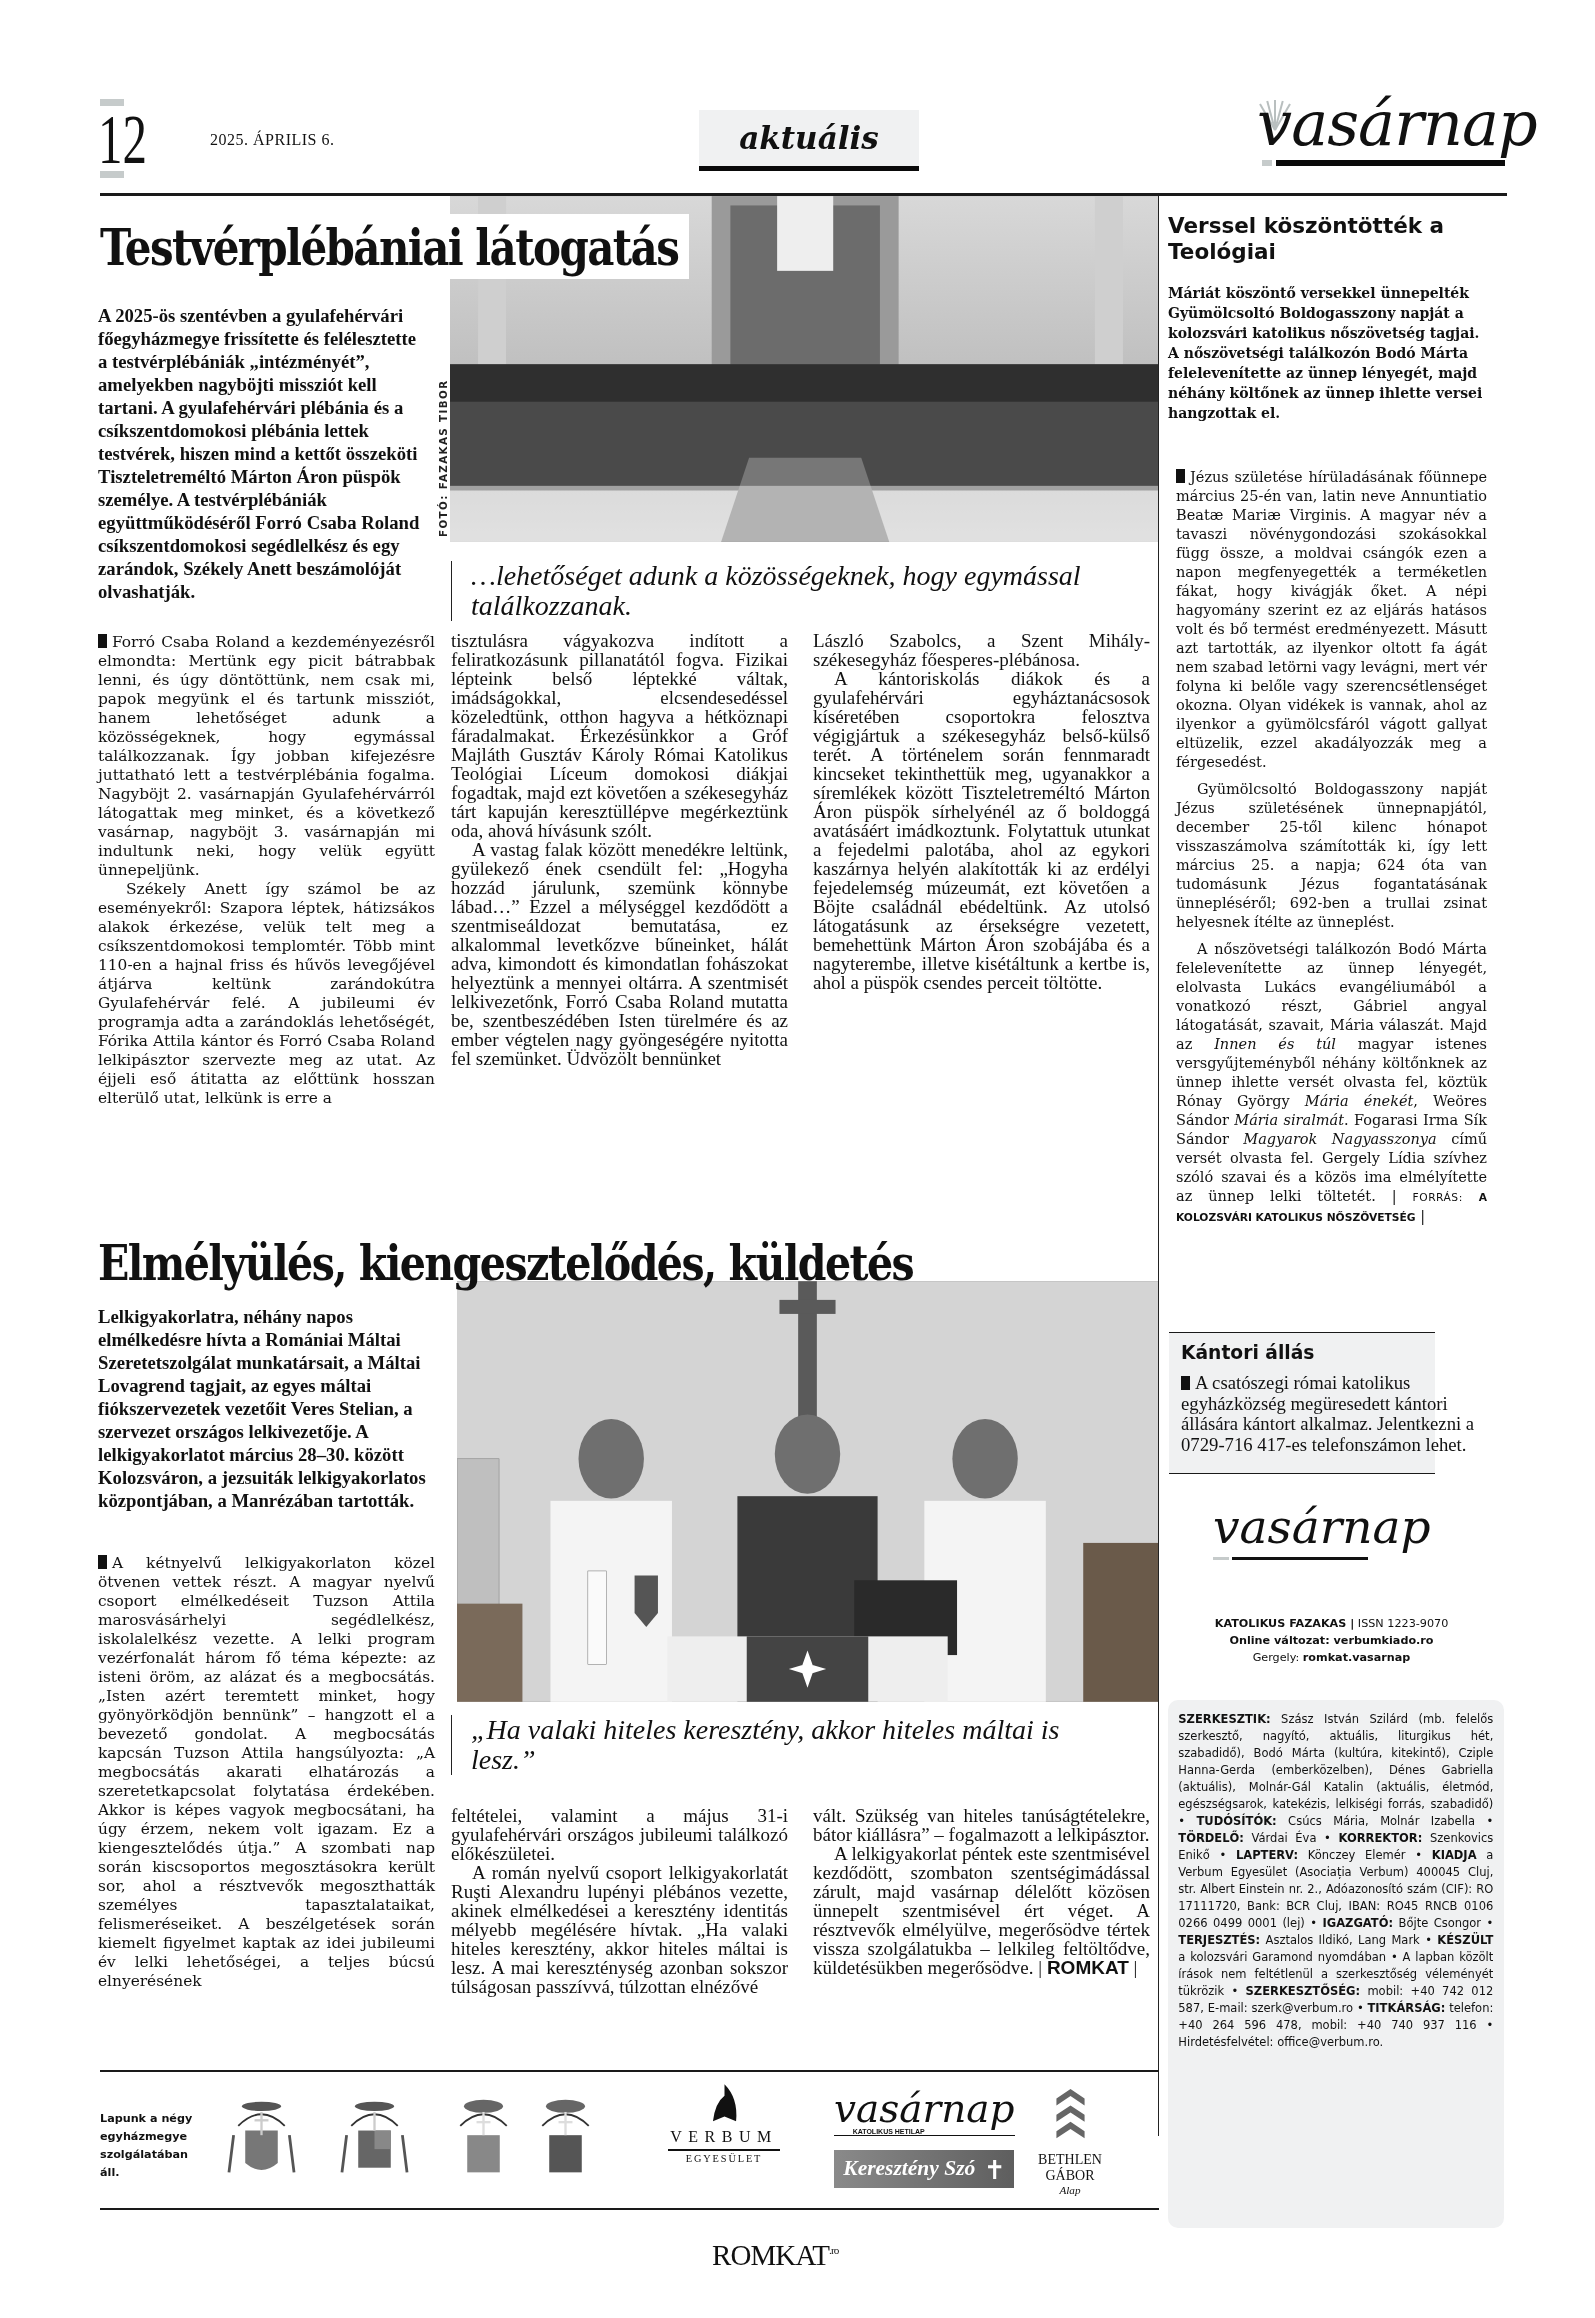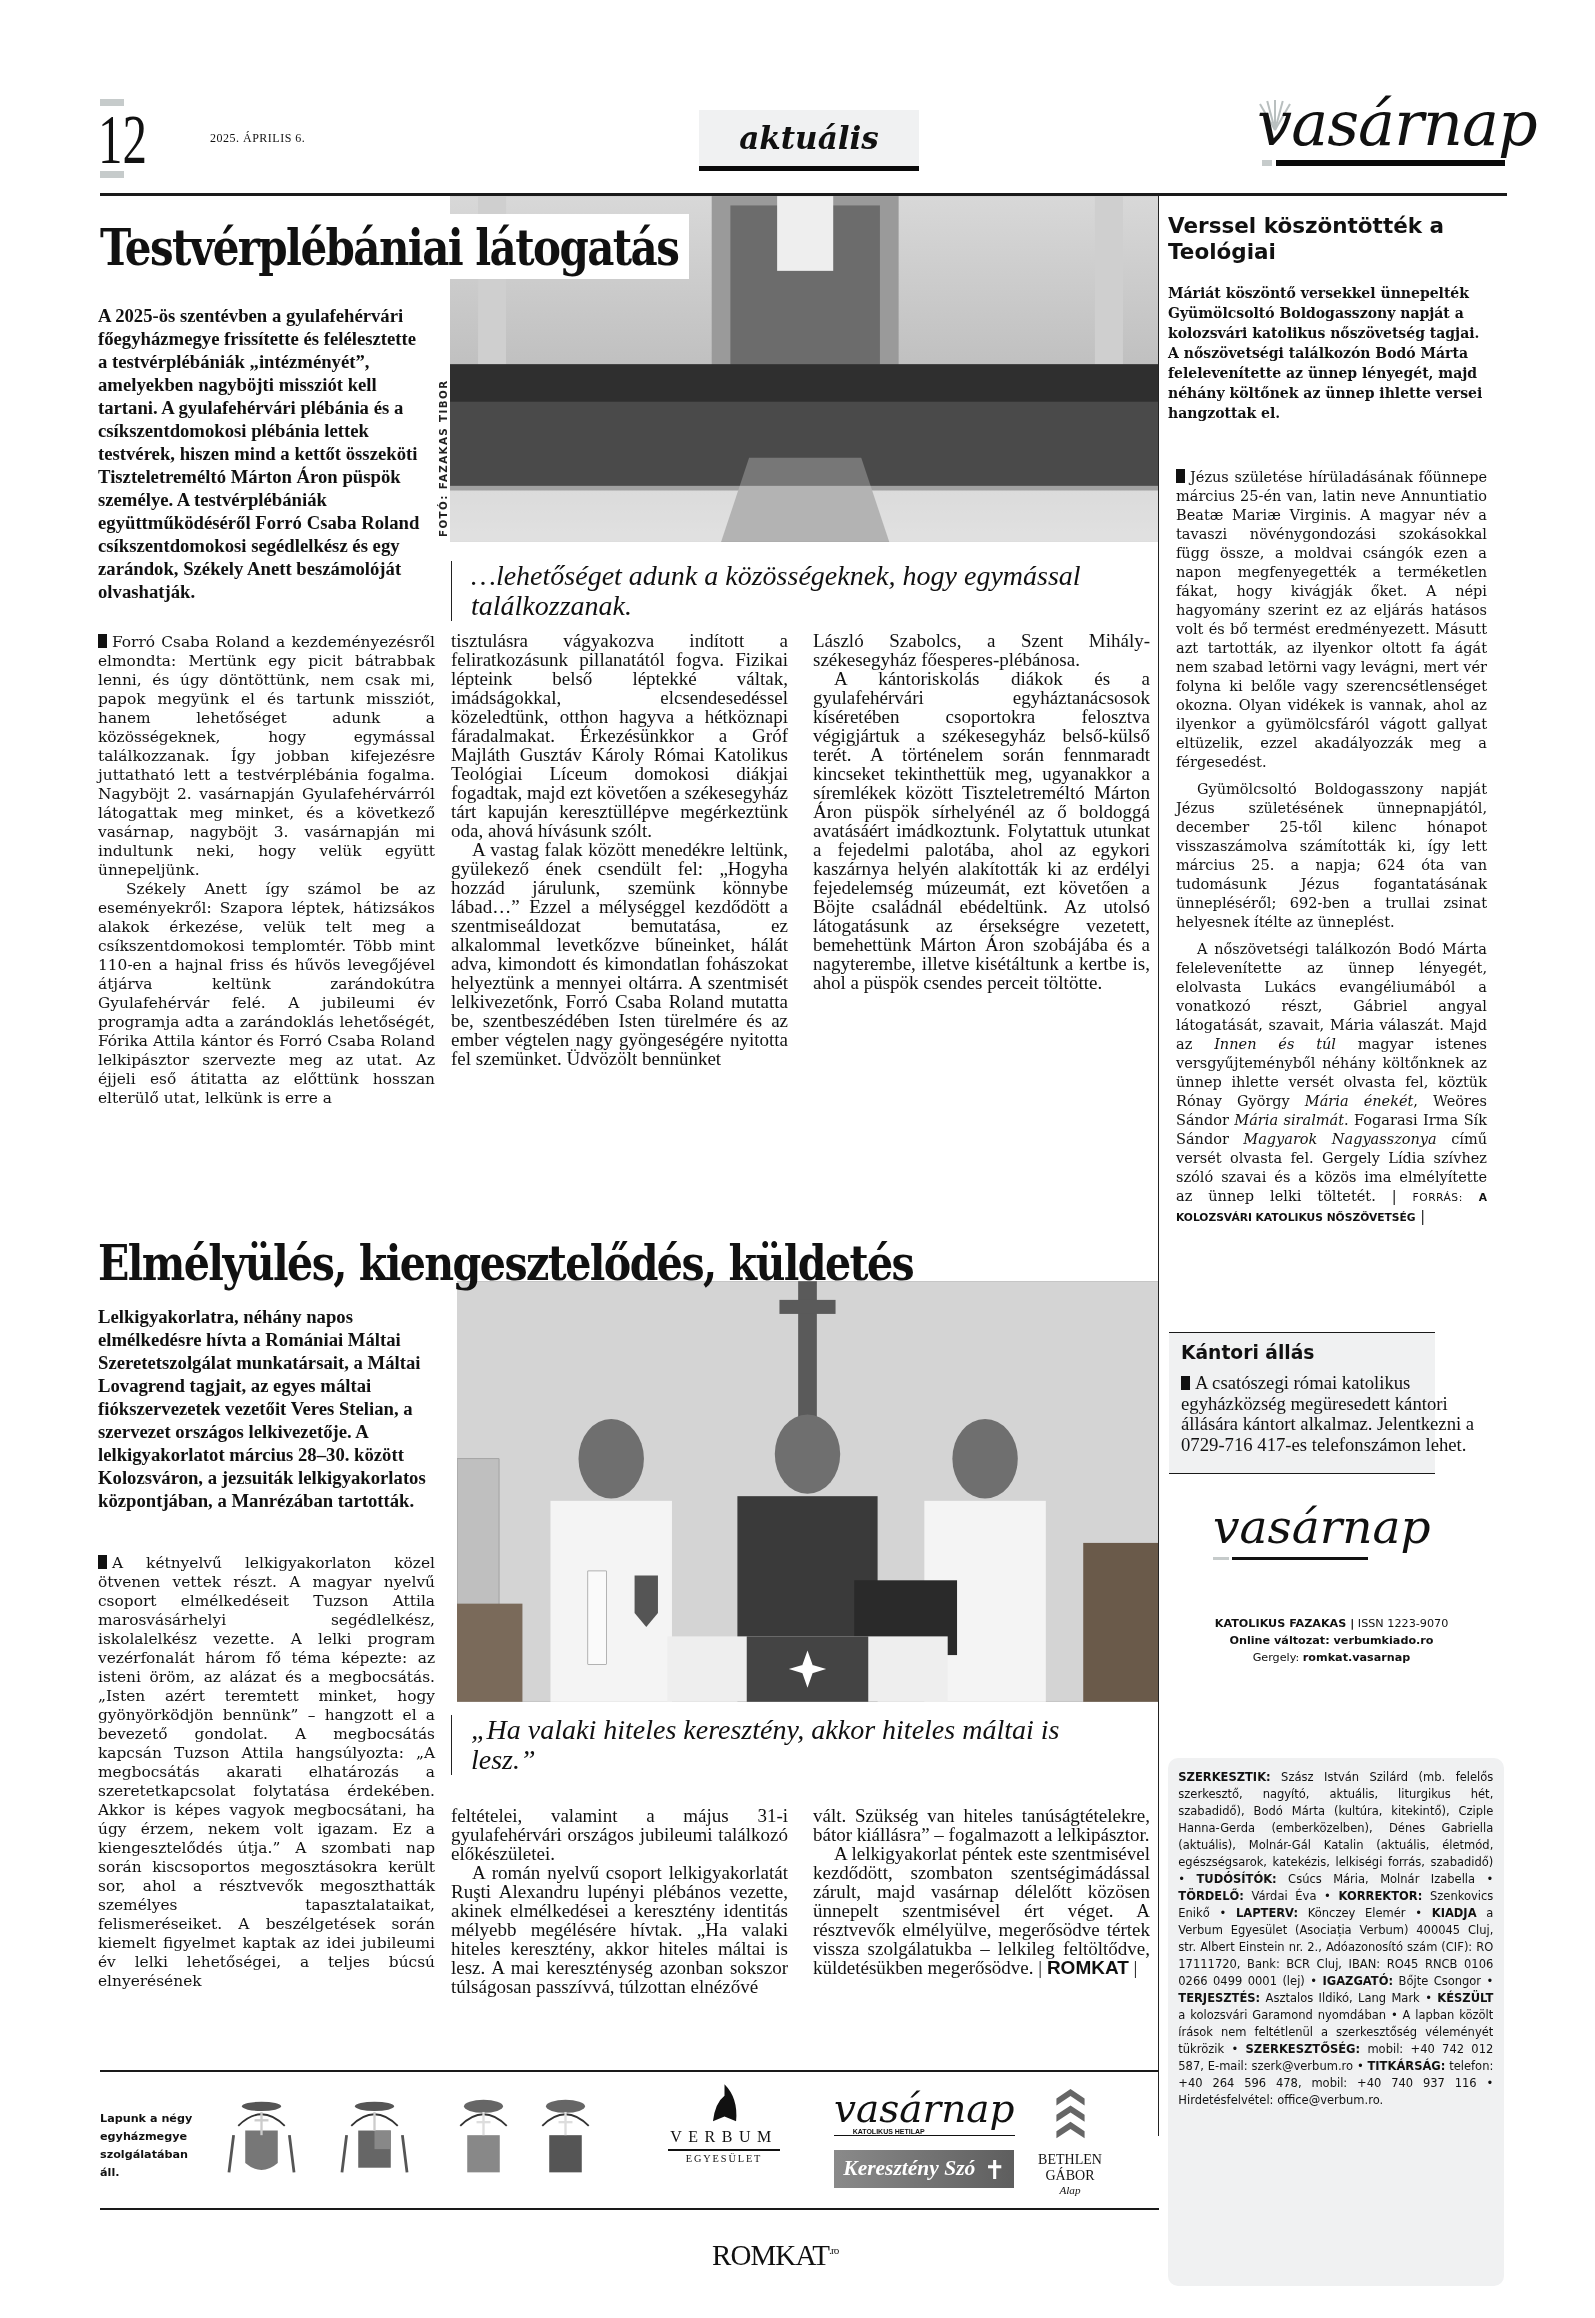--- a/index.html
+++ b/index.html
@@ -5,21 +5,21 @@
   html, body { margin:0; padding:0; background:#ffffff; }
   body { width:1595px; height:2319px; position:relative; overflow:hidden; color:#111; font-family:"DejaVu Serif", serif; }
   .abs { position:absolute; }
   .cond { font-family:"Liberation Sans", sans-serif; }
   .serif { font-family:"DejaVu Serif", serif; }
   .lserif { font-family:"Liberation Serif", serif; }
 
   
   .pgnum { left:98px; top:105px; font-family:"Liberation Serif", serif; font-size:70px; line-height:1; transform:scaleX(0.7); transform-origin:left top; }
   .pgbar { left:100px; width:24px; height:6.5px; background:#c6cbcb; }
-  .date { left:210px; top:131px; font-family:"Liberation Serif", serif; font-size:12px; letter-spacing:0.5px; }
+  .date { left:210px; top:131px; font-family:"Liberation Serif", serif; font-size:16px; letter-spacing:0.5px; }
   .section-tab { left:699px; top:110px; width:220px; height:56px; background:#f0f1f2; border-bottom:5.6px solid #0a0a0a; text-align:center; }
   .section-tab span { font-family:"DejaVu Serif", serif; font-style:italic; font-weight:bold; font-size:31px; line-height:56px; }
   .brand { left:1257px; top:93px; font-family:"DejaVu Serif", serif; font-style:italic; font-size:62px; line-height:1; letter-spacing:-0.9px; }
   .brand-rule { left:1262px; top:160px; width:243px; height:5.6px; }
   .brand-rule i { position:absolute; top:0; height:5.6px; }
   .sun { position:absolute; width:28px; height:33px; }
   .sun i { position:absolute; left:13px; bottom:0; width:1.9px; height:30px; background:#b9bfbf; transform-origin:50% 100%; }
 
   .topline { left:100px; top:193px; width:1407px; height:2.8px; background:#1a1a1a; }
 
@@ -269,16 +269,16 @@
     <i style="position:absolute; left:18.7px; width:136px; height:3.7px; background:#111;"></i>
   </div>
 </div>
 
 <div class="abs imp" style="left:1168px; top:1615px; width:327px;">
   <div><b>KATOLIKUS FAZAKAS |</b><span> ISSN 1223-9070</span></div>
   <div><b>Online változat: verbumkiado.ro</b></div>
   <div><span>Gergely: </span><b>romkat.vasarnap</b></div>
 </div>
 
-<div class="abs box" style="left:1168px; top:1758px; width:336px; height:528px;border-radius:10px;">
+<div class="abs box" style="left:1168px; top:1700px; width:336px; height:528px;border-radius:10px;">
   <div class="staff" id="staff-list" style="position:absolute; left:10.3px; top:11.2px; width:315px;"><b>SZERKESZTIK:</b><span> Szász István Szilárd (mb. felelős szerkesztő, nagyító, aktuális, liturgikus hét, szabadidő), Bodó Márta (kultúra, kitekintő), Cziple Hanna-Gerda (emberközelben), Dénes Gabriella (aktuális), Molnár-Gál Katalin (aktuális, életmód, egészségsarok, katekézis, lelkiségi forrás, szabadidő) • </span><b>TUDÓSÍTÓK:</b><span> Csúcs Mária, Molnár Izabella • </span><b>TÖRDELŐ:</b><span> Várdai Éva • </span><b>KORREKTOR:</b><span> Szenkovics Enikő • </span><b>LAPTERV:</b><span> Könczey Elemér • </span><b>KIADJA</b><span> a Verbum Egyesület (Asociația Verbum) 400045 Cluj, str. Albert Einstein nr. 2., Adóazonosító szám (CIF): RO 17111720, Bank: BCR Cluj, IBAN: RO45 RNCB 0106 0266 0499 0001 (lej) • </span><b>IGAZGATÓ:</b><span> Bőjte Csongor • </span><b>TERJESZTÉS:</b><span> Asztalos Ildikó, Lang Mark • </span><b>KÉSZÜLT</b><span> a kolozsvári Garamond nyomdában • A lapban közölt írások nem feltétlenül a szerkesztőség véleményét tükrözik • </span><b>SZERKESZTŐSÉG:</b><span> mobil: +40 742 012 587, E-mail: szerk@verbum.ro • </span><b>TITKÁRSÁG:</b><span> telefon: +40 264 596 478, mobil: +40 740 937 116 • Hirdetésfelvétel: office@verbum.ro.</span></div>
 </div>
 
 
 </body></html>

